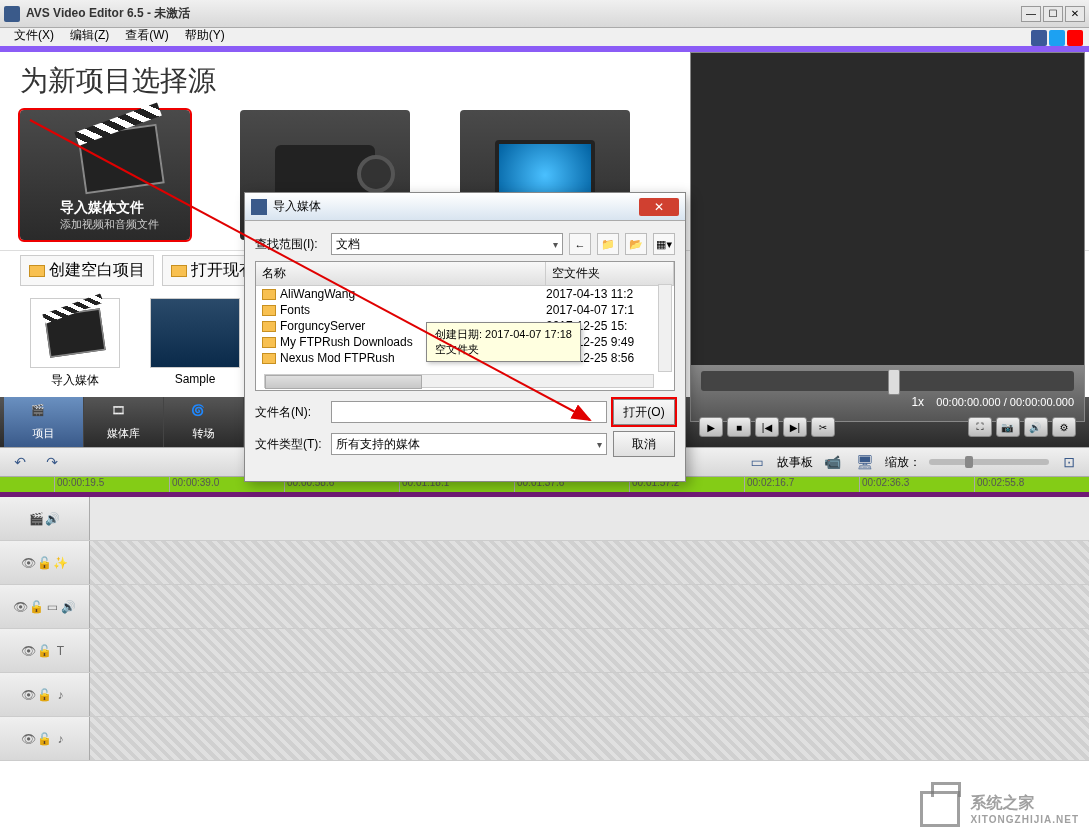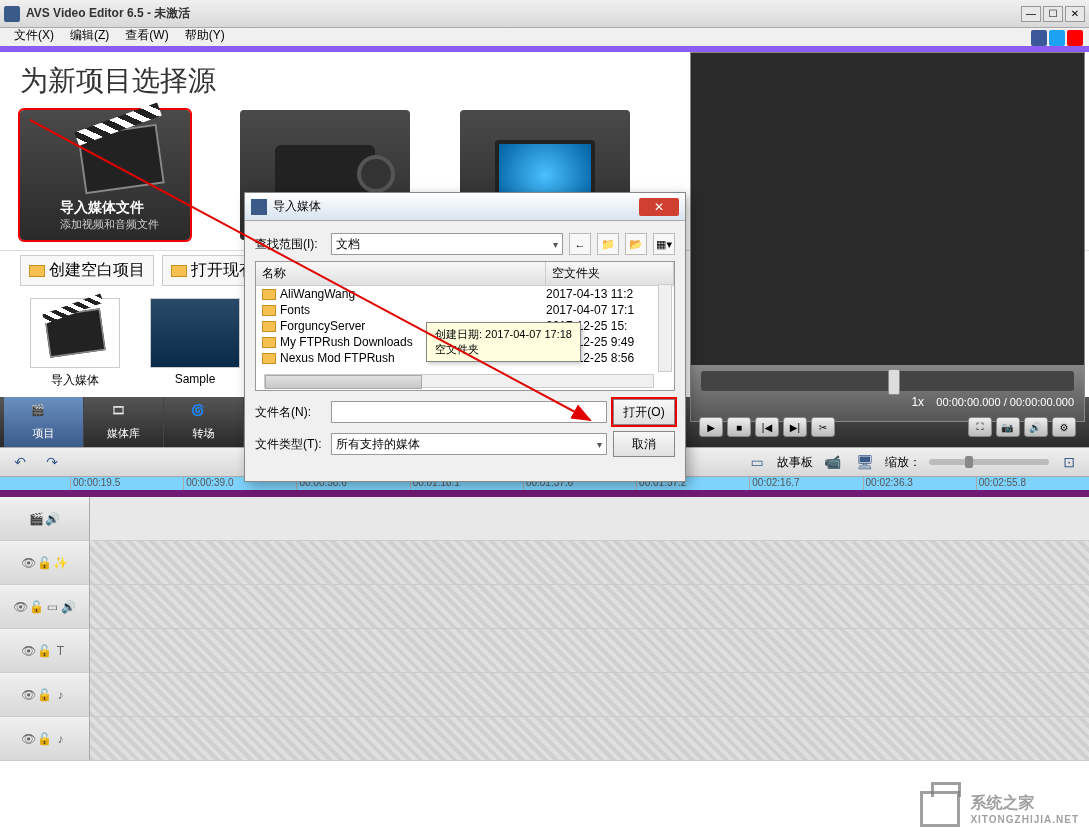--- a/index.html
+++ b/index.html
@@ -63,21 +63,21 @@
 .tab-icon { width: 24px; height: 20px; }
 
 
 .tl-toolbar { height: 30px; background: linear-gradient(#f0f0f0, #d8d8d8); border-top: 1px solid #aaa; border-bottom: 1px solid #aaa; display: flex; align-items: center; padding: 0 8px; gap: 8px; }
 .tl-btn { width: 24px; height: 20px; display: flex; align-items: center; justify-content: center; cursor: pointer; font-size: 14px; color: #3a5a8a; }
 .tl-spacer { flex: 1; }
 .zoom-slider { width: 120px; height: 6px; background: #bbb; border-radius: 3px; position: relative; }
 .zoom-slider::after { content: ""; position: absolute; left: 30%; top: -3px; width: 8px; height: 12px; background: #888; border-radius: 2px; }
 
 
-.ruler { height: 20px; background: #7dd3fc; border-bottom: 7px solid #701a75; display: flex; font-size: 10px; color: #555; padding-left: 70px; }
+.ruler { height: 20px; background: #84cc16; border-bottom: 5px solid #701a75; display: flex; font-size: 10px; color: #555; padding-left: 54px; }
 .ruler-mark { flex: 1; border-left: 1px solid #aaa; padding-left: 2px; }
 
 
 .tracks { background: #e8e8e8; }
 .track-row { height: 44px; border-bottom: 1px solid #ccc; display: flex; }
 .track-head { width: 90px; background: linear-gradient(#f0f0f0, #d8d8d8); border-right: 1px solid #aaa; display: flex; align-items: center; justify-content: center; gap: 2px; }
 .track-head-icon { width: 14px; height: 14px; color: #666; display: flex; align-items: center; justify-content: center; font-size: 12px; }
 .track-body { flex: 1; background: #e8e8e8; }
 .track-row.hatched .track-body { background: repeating-linear-gradient(45deg, #d0d0d0 0 4px, #e0e0e0 4px 8px); }
 

